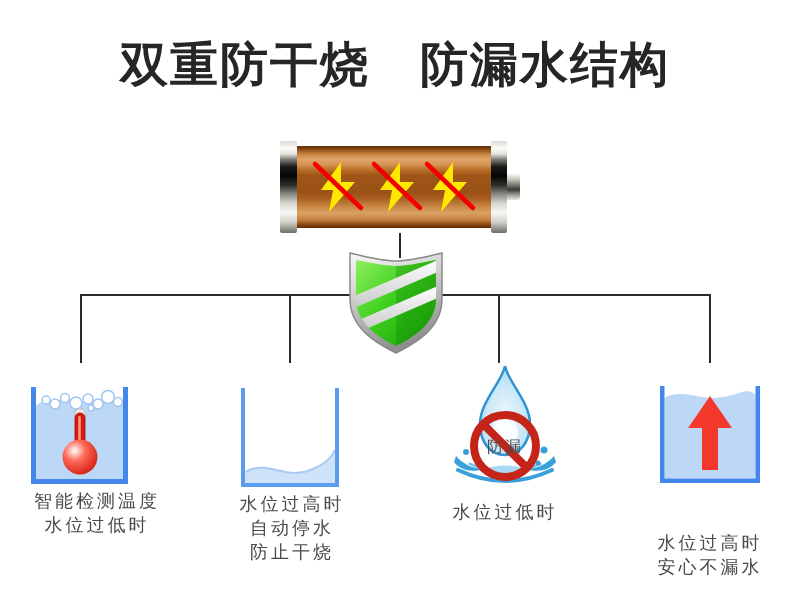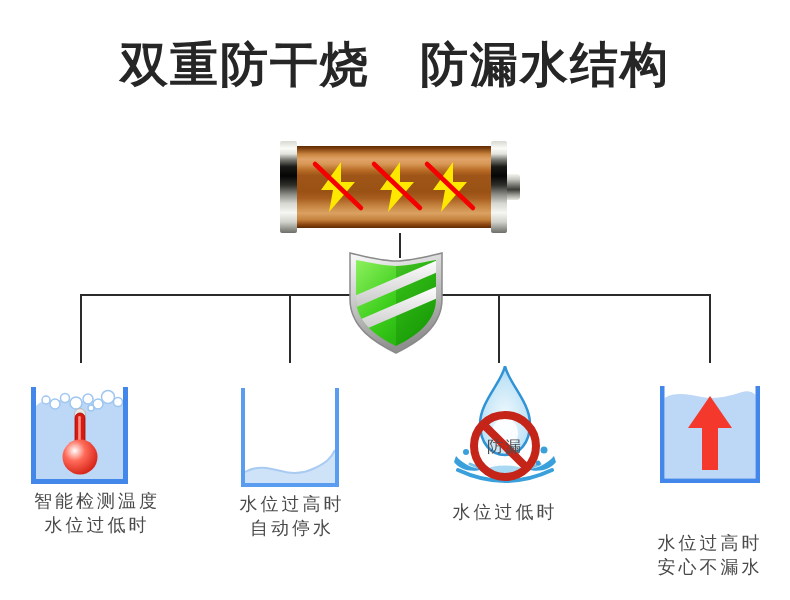--- a/index.html
+++ b/index.html
@@ -185,20 +185,21 @@
     <rect x="0" y="92.5" width="100" height="4.5" fill="#4387ea"></rect>
   </svg>
 
   <div class="label" id="label-1">
     <div>智能检测温度</div>
     <div>水位过低时</div>
   </div>
   <div class="label" id="label-2">
     <div>水位过高时</div>
     <div>自动停水</div>
+    <div>防止干烧</div>
   </div>
   <div class="label" id="label-3">
     <div>水位过低时</div>
   </div>
   <div class="label" id="label-4">
     <div>水位过高时</div>
     <div>安心不漏水</div>
   </div>
 
 </div>

